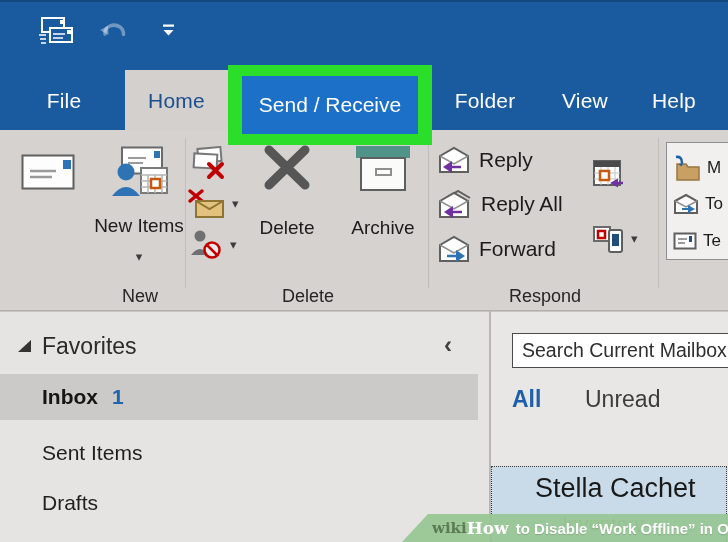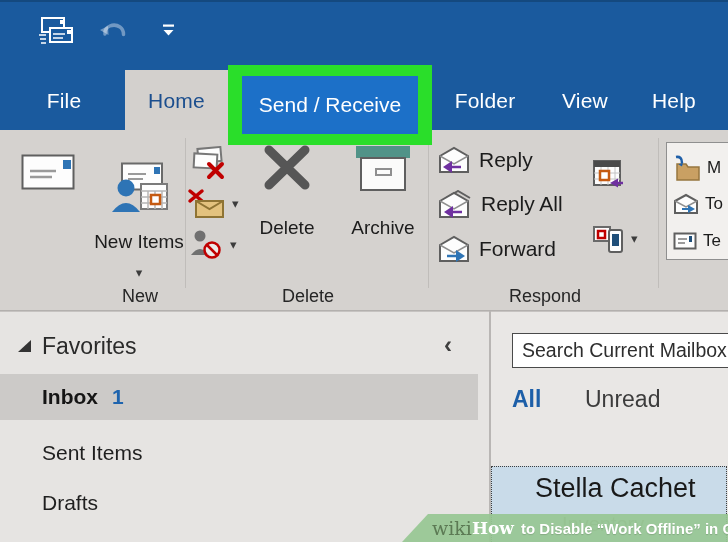--- a/index.html
+++ b/index.html
@@ -54,21 +54,21 @@
   .older{position:absolute;left:0;top:120px;width:237px;height:34px;background:#DBD9D7;}
   .older .tri{position:absolute;left:27px;top:11px;width:12px;height:11px;}
   .older .txt{position:absolute;left:57px;top:0;font-size:19px;font-weight:bold;color:#1b1b1b;line-height:34px;}
   .mailitem{position:absolute;left:0;top:154px;width:236px;height:78px;background:#C9DBE9;border:1px dotted #3e3e3e;box-sizing:border-box;}
   .sender{position:absolute;left:43px;top:6px;font-size:27px;color:#191919;white-space:nowrap;}
   .subject{position:absolute;left:70px;top:46px;font-size:20px;color:#8f8f8f;white-space:nowrap;}
   
   .watermark{position:absolute;left:402px;top:514px;width:326px;height:28px;z-index:30;
       background:rgba(151,199,147,.92);clip-path:polygon(26px 0,100% 0,100% 100%,0 100%);
       display:flex;align-items:center;padding-left:30px;box-sizing:border-box;white-space:nowrap;}
-  .wm-wiki{font-family:"DejaVu Serif","Liberation Serif",serif;font-weight:normal;font-size:19px;color:#5c7a54;}
+  .wm-wiki{font-family:"DejaVu Serif","Liberation Serif",serif;font-weight:bold;font-size:15px;color:#5c7a54;}
   .wm-how{font-family:"DejaVu Serif","Liberation Serif",serif;font-weight:bold;font-size:17px;color:#fff;}
   .wm-text{font-size:15px;font-weight:bold;color:#fff;margin-left:7px;text-shadow:0 1px 1px rgba(0,0,0,.15);}
   svg{display:block;}
 </style>
 </head>
 <body>
 
 <div id="screen">
 
   <div class="header">
@@ -125,21 +125,21 @@
     <div class="rsep" style="left:658px"></div>
 
     <div class="rbtn" style="left:8px;top:22px;width:80px;">
       <svg width="54" height="38" viewBox="0 0 54 38">
         <rect x="1.5" y="3.5" width="51" height="33" fill="#fdfdfd" stroke="#5f5f5f" stroke-width="2"></rect>
         <rect x="42" y="8" width="8" height="9" fill="#2E74B5"></rect>
         <line x1="9" y1="19" x2="35" y2="19" stroke="#9a9a9a" stroke-width="2.5"></line>
         <line x1="9" y1="25" x2="31" y2="25" stroke="#9a9a9a" stroke-width="2.5"></line>
       </svg>
     </div>
-    <div class="rbtn" style="left:94px;top:16px;width:90px;margin-top:16px;">
+    <div class="rbtn" style="left:94px;top:16px;width:90px;">
       <svg width="58" height="50" viewBox="0 0 58 50">
         <rect x="12" y="1.5" width="40" height="26" fill="#fdfdfd" stroke="#6a6a6a" stroke-width="2"></rect>
         <rect x="44" y="5" width="6" height="7" fill="#2E74B5"></rect>
         <line x1="18" y1="12" x2="36" y2="12" stroke="#9a9a9a" stroke-width="2"></line>
         <line x1="18" y1="17" x2="33" y2="17" stroke="#9a9a9a" stroke-width="2"></line>
         <rect x="31" y="22" width="26" height="25" fill="#fdfdfd" stroke="#7a7a7a" stroke-width="2"></rect>
         <path d="M31 29 h26 M38 29 v18 M45 29 v18 M52 29 v18 M31 35 h26 M31 41 h26" stroke="#b5b5b5" stroke-width="1.5" fill="none"></path>
         <rect x="41" y="33" width="9" height="9" fill="#fff" stroke="#C55A11" stroke-width="2.5"></rect>
         <circle cx="16" cy="26" r="8.5" fill="#2E74B5"></circle>
         <path d="M2 50 q14 -18 28 0 z" fill="#2E74B5"></path>

